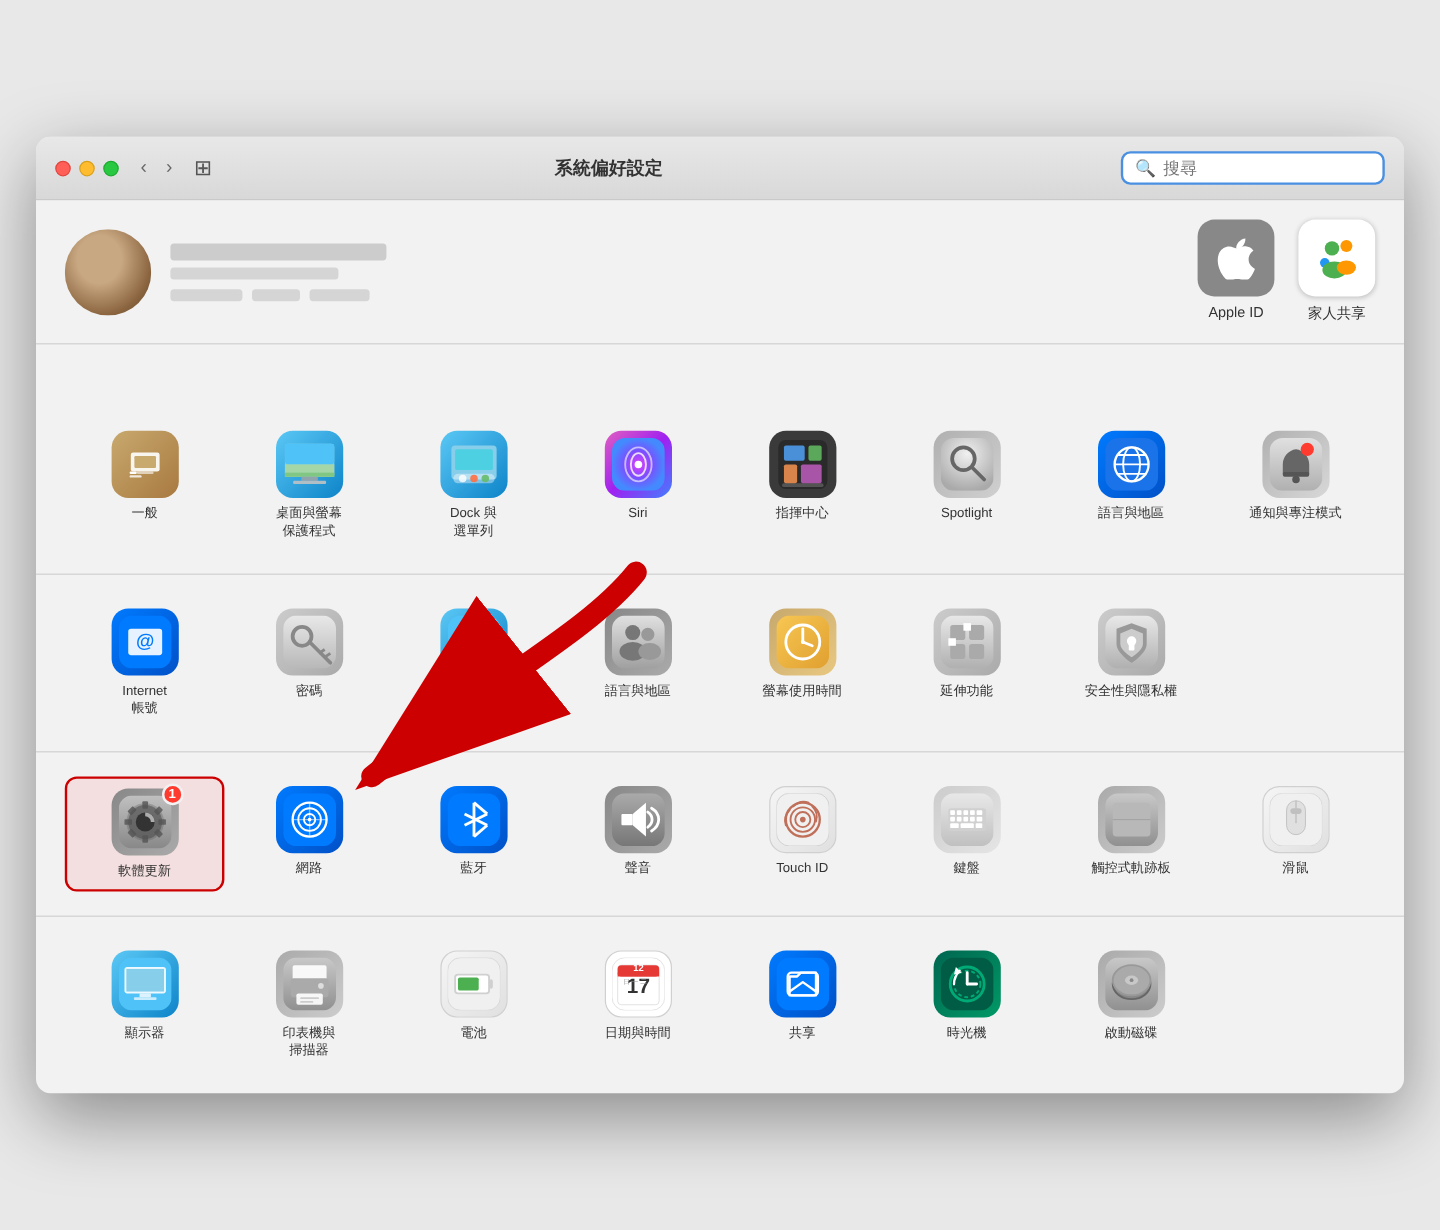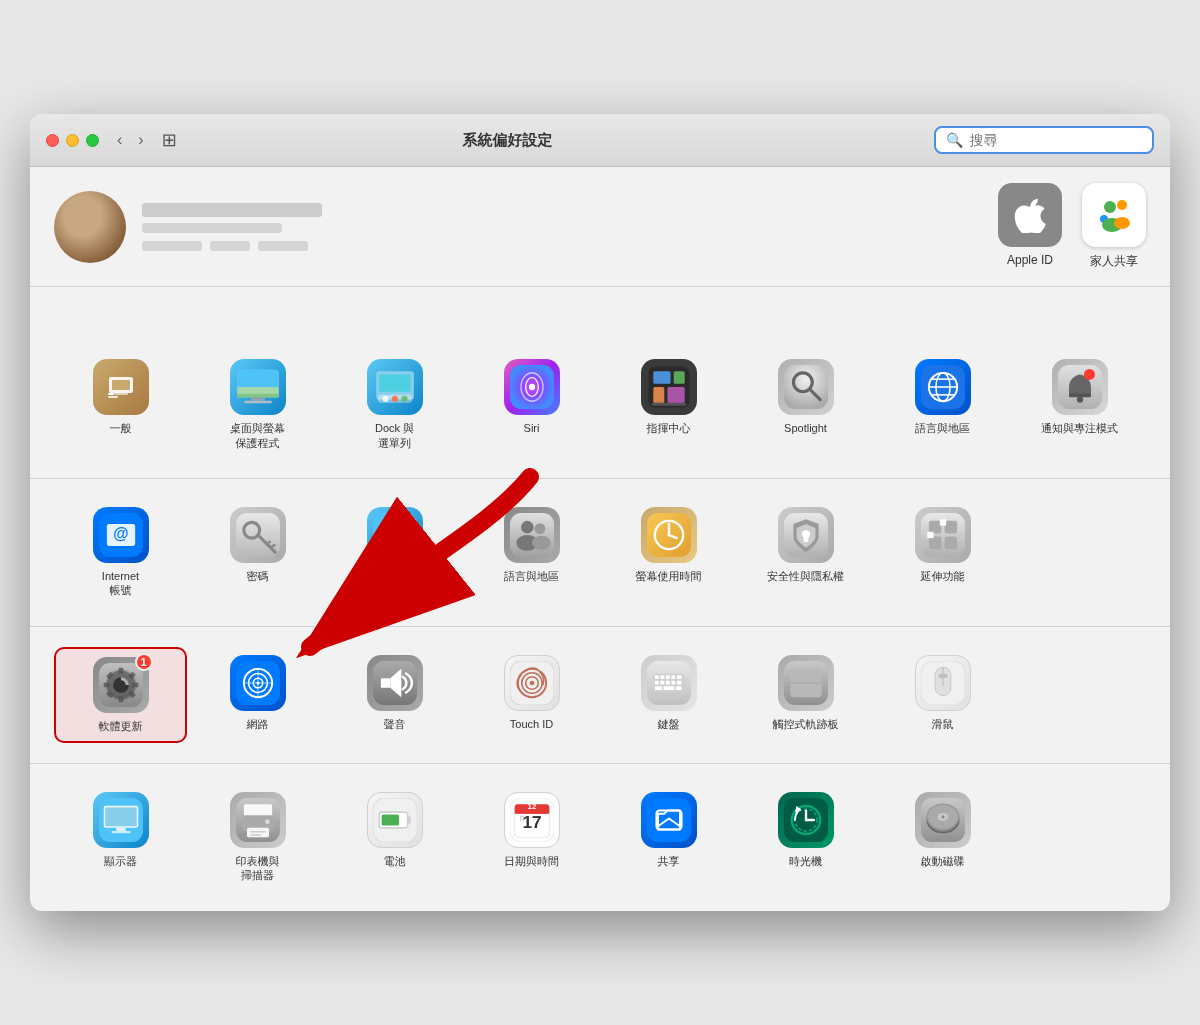--- a/index.html
+++ b/index.html
@@ -614,57 +614,57 @@
               <circle cx="28" cy="28" r="18" fill="none" stroke="white" stroke-width="3"></circle>
               <line x1="28" y1="28" x2="28" y2="14" stroke="white" stroke-width="3" stroke-linecap="round"></line>
               <line x1="28" y1="28" x2="38" y2="32" stroke="white" stroke-width="3" stroke-linecap="round"></line>
               <circle cx="28" cy="28" r="2" fill="white"></circle>
             </svg>
           </div>
           <span class="pref-label">螢幕使用時間</span>
         </div>
 
         <div class="pref-item">
-          <div class="icon-wrap icon-security">
-            <svg width="44" height="44" viewBox="0 0 56 56">
-              <defs>
-                <linearGradient id="secGrad" x1="0%" y1="0%" x2="0%" y2="100%">
-                  <stop offset="0%" stop-color="#e8e8e8"></stop>
-                  <stop offset="100%" stop-color="#b0b0b0"></stop>
-                </linearGradient>
-              </defs>
-              <rect x="0" y="0" width="56" height="56" rx="14" fill="url(#secGrad)"></rect>
-              <path d="M28 8 L44 14 L44 30 C44 40, 28 50, 28 50 C28 50, 12 40, 12 30 L12 14 Z" fill="#999"></path>
-              <path d="M28 14 L40 19 L40 30 C40 37, 28 44, 28 44 C28 44, 16 37, 16 30 L16 19 Z" fill="white" opacity="0.5"></path>
-              <circle cx="28" cy="27" r="5" fill="white"></circle>
-              <rect x="25" y="29" width="6" height="8" rx="1" fill="white"></rect>
-            </svg>
-          </div>
-          <span class="pref-label">安全性與隱私權</span>
-        </div>
-
-        <div class="pref-item">
           <div class="icon-wrap icon-extensions">
             <svg width="44" height="44" viewBox="0 0 56 56">
               <defs>
                 <linearGradient id="extGrad" x1="0%" y1="0%" x2="0%" y2="100%">
                   <stop offset="0%" stop-color="#e8e8e8"></stop>
                   <stop offset="100%" stop-color="#b0b0b0"></stop>
                 </linearGradient>
               </defs>
               <rect x="0" y="0" width="56" height="56" rx="14" fill="url(#extGrad)"></rect>
               <rect x="10" y="10" width="16" height="16" rx="3" fill="#aaa"></rect>
               <rect x="30" y="10" width="16" height="16" rx="3" fill="#aaa"></rect>
               <rect x="10" y="30" width="16" height="16" rx="3" fill="#aaa"></rect>
               <rect x="30" y="30" width="16" height="16" rx="3" fill="#aaa"></rect>
               <rect x="24" y="8" width="8" height="8" fill="white"></rect>
               <rect x="8" y="24" width="8" height="8" fill="white"></rect>
             </svg>
           </div>
           <span class="pref-label">延伸功能</span>
+        </div>
+
+        <div class="pref-item">
+          <div class="icon-wrap icon-security">
+            <svg width="44" height="44" viewBox="0 0 56 56">
+              <defs>
+                <linearGradient id="secGrad" x1="0%" y1="0%" x2="0%" y2="100%">
+                  <stop offset="0%" stop-color="#e8e8e8"></stop>
+                  <stop offset="100%" stop-color="#b0b0b0"></stop>
+                </linearGradient>
+              </defs>
+              <rect x="0" y="0" width="56" height="56" rx="14" fill="url(#secGrad)"></rect>
+              <path d="M28 8 L44 14 L44 30 C44 40, 28 50, 28 50 C28 50, 12 40, 12 30 L12 14 Z" fill="#999"></path>
+              <path d="M28 14 L40 19 L40 30 C40 37, 28 44, 28 44 C28 44, 16 37, 16 30 L16 19 Z" fill="white" opacity="0.5"></path>
+              <circle cx="28" cy="27" r="5" fill="white"></circle>
+              <rect x="25" y="29" width="6" height="8" rx="1" fill="white"></rect>
+            </svg>
+          </div>
+          <span class="pref-label">安全性與隱私權</span>
         </div>
       </div>
     </div>
 
     <div class="grid-section" style="position:relative;">
 
       <svg class="arrow-svg" style="position:absolute; top:-180px; left:180px; width:400px; height:300px; z-index:10; pointer-events:none;">
         <defs>
           <marker id="arrowHead" markerWidth="10" markerHeight="7" refX="9" refY="3.5" orient="auto">
             <polygon points="0 0, 10 3.5, 0 7" fill="#cc0000"></polygon>
@@ -714,20 +714,34 @@
               <circle cx="28" cy="28" r="12" fill="none" stroke="white" stroke-width="2"></circle>
               <circle cx="28" cy="28" r="6" fill="none" stroke="white" stroke-width="2"></circle>
               <circle cx="28" cy="28" r="2" fill="white"></circle>
               <line x1="28" y1="10" x2="28" y2="46" stroke="white" stroke-width="1.5" opacity="0.5"></line>
               <line x1="10" y1="28" x2="46" y2="28" stroke="white" stroke-width="1.5" opacity="0.5"></line>
             </svg>
           </div>
           <span class="pref-label">網路</span>
         </div>
 
+        <div class="pref-item">
+          <div class="icon-wrap icon-bluetooth">
+            <svg width="44" height="44" viewBox="0 0 56 56">
+              <rect x="0" y="0" width="56" height="56" rx="14" fill="#007aff"></rect>
+              <path d="M22 16 L34 26 L26 32 L34 38 L22 48 L22 32 L14 38 L14 36 L20 32 L14 28 L14 26 L22 32 Z" fill="none"></path>
+              <line x1="28" y1="10" x2="28" y2="46" stroke="white" stroke-width="3"></line>
+              <line x1="28" y1="10" x2="42" y2="22" stroke="white" stroke-width="3"></line>
+              <line x1="42" y1="22" x2="18" y2="34" stroke="white" stroke-width="3"></line>
+              <line x1="28" y1="46" x2="42" y2="34" stroke="white" stroke-width="3"></line>
+              <line x1="42" y1="34" x2="18" y2="22" stroke="white" stroke-width="3"></line>
+            </svg>
+          </div>
+          <span class="pref-label">藍牙</span>
+        </div>
 
         <div class="pref-item">
           <div class="icon-wrap icon-sound">
             <svg width="44" height="44" viewBox="0 0 56 56">
               <defs>
                 <linearGradient id="soundGrad" x1="0%" y1="0%" x2="0%" y2="100%">
                   <stop offset="0%" stop-color="#aaa"></stop>
                   <stop offset="100%" stop-color="#777"></stop>
                 </linearGradient>
               </defs>

